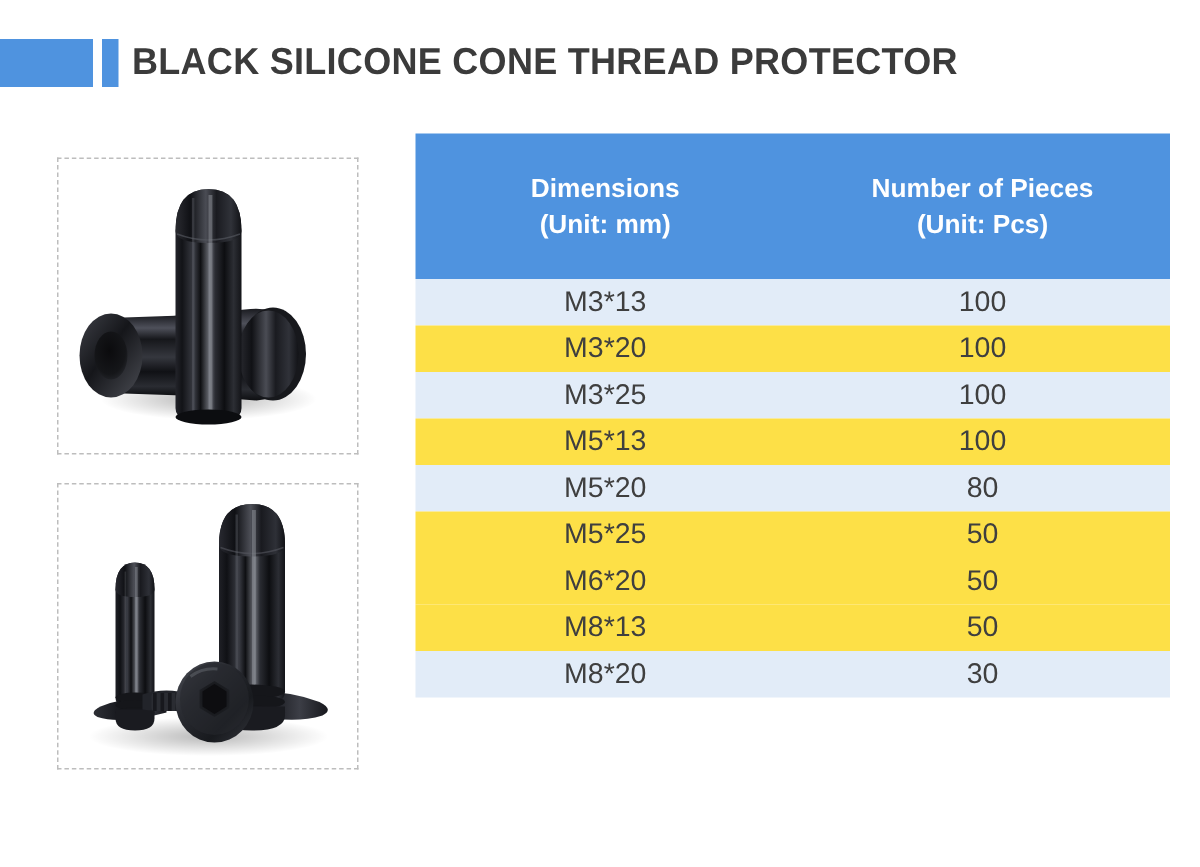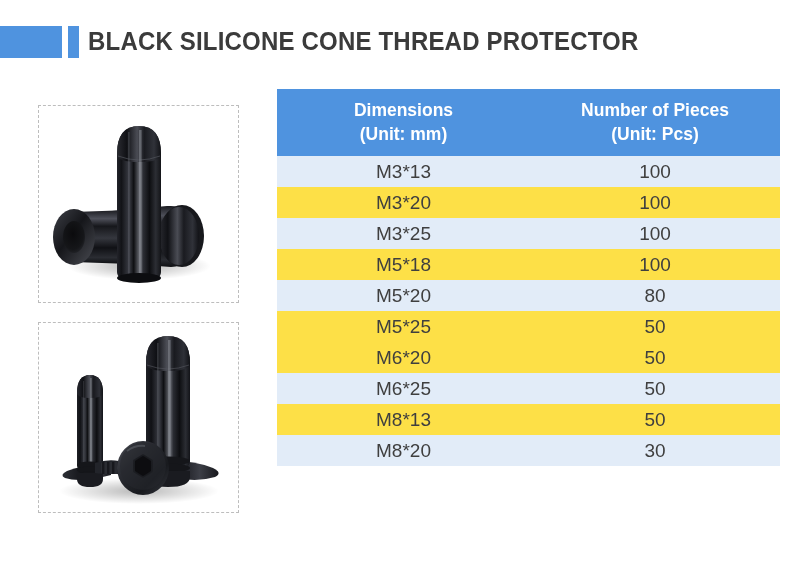--- a/index.html
+++ b/index.html
@@ -88,21 +88,21 @@
     width: 503px;
     border-collapse: collapse;
     table-layout: fixed;
   }
   #spec-table th {
     background: #4f93df;
     color: #ffffff;
     font-size: 17.5px;
     font-weight: bold;
     height: 61px;
-    padding: 3px;
+    padding: 18px;
     text-align: center;
     line-height: 1.35;
     vertical-align: middle;
   }
   #spec-table th .th-line {
     display: block;
     white-space: nowrap;
   }
   #spec-table td {
     height: 31px;
@@ -321,39 +321,35 @@
       </tr>
     <tr class="even">
         <td>M3*20</td>
         <td>100</td>
       </tr>
     <tr class="odd">
         <td>M3*25</td>
         <td>100</td>
       </tr>
     <tr class="even">
-        <td>M5*18</td>
+        <td>M5*13</td>
         <td>100</td>
       </tr>
     <tr class="odd">
         <td>M5*20</td>
         <td>80</td>
       </tr>
     <tr class="even">
         <td>M5*25</td>
         <td>50</td>
       </tr>
     <tr class="even">
         <td>M6*20</td>
         <td>50</td>
       </tr>
-    <tr class="odd">
-        <td>M6*25</td>
-        <td>50</td>
-      </tr>
     <tr class="even">
         <td>M8*13</td>
         <td>50</td>
       </tr>
     <tr class="odd">
         <td>M8*20</td>
         <td>30</td>
       </tr>
   </tbody>
 </table>

